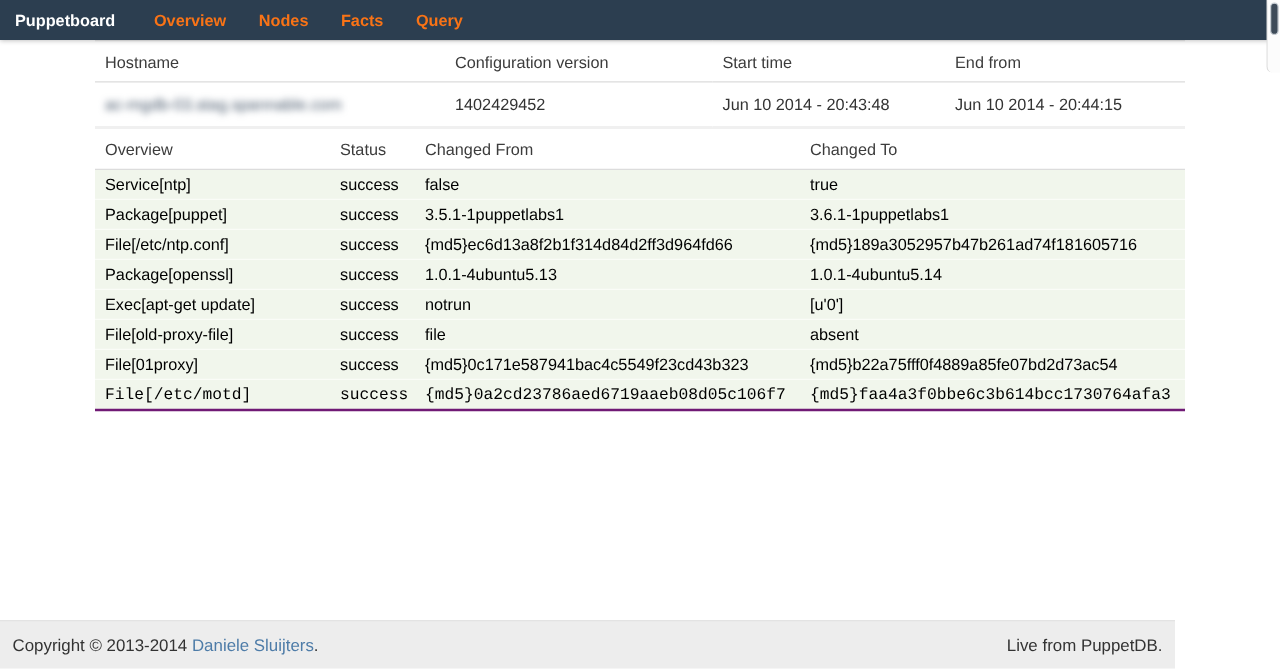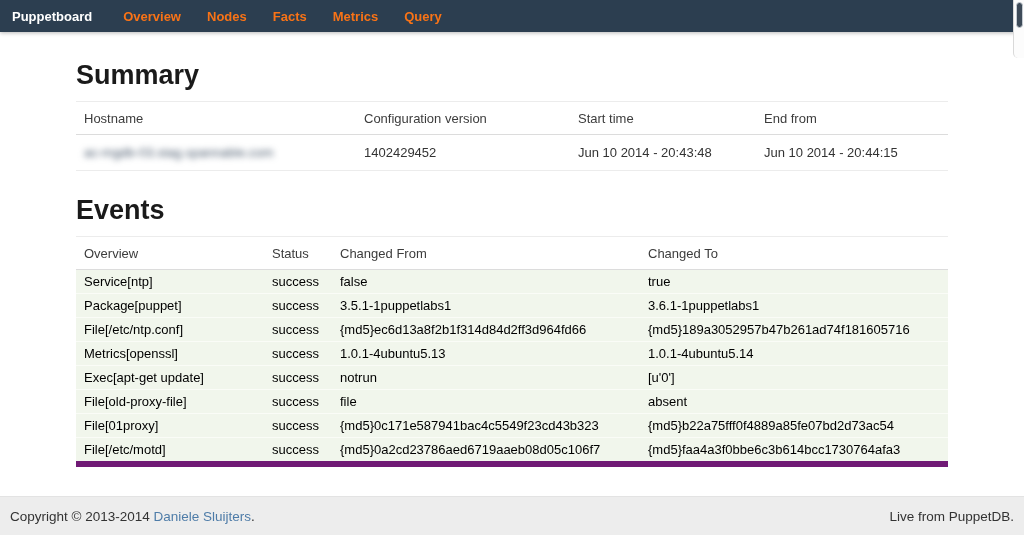--- a/index.html
+++ b/index.html
@@ -71,51 +71,49 @@
   }
 
   
   .events-table td {
     padding: 4px 8px;
     background: #f1f6ec;
     color: #000000;
     border-bottom: 1px solid #fafcf7;
     white-space: nowrap; overflow: hidden;
   }
-  .events-table tr:last-child td { border-bottom: 6px solid #701a75; }
+  .events-table tr:last-child td { border-bottom: 2px solid #701a75; font-family: Liberation Mono, monospace; }
 
   
   .footer {
     position: absolute; left: 0; bottom: 0;
-    width: 1024px; height: 39px;
+    width: 940px; height: 39px;
     background: #ededed; border-top: 1px solid #e3e3e3;
     display: flex; align-items: center; justify-content: space-between;
     padding: 0 10px; font-size: 13.5px; color: #333;
   }
   .footer a { color: #4e7ca8; text-decoration: none; cursor: pointer; }
 </style>
 </head>
 <body>
 
 <nav class="navbar">
   <a class="nav-item brand">Puppetboard</a>
   <a class="nav-item">Overview</a>
   <a class="nav-item">Nodes</a>
   <a class="nav-item">Facts</a>
-  <a class="nav-item">Metrics</a>
   <a class="nav-item">Query</a>
 </nav>
 
 <div class="scroll-track">
   <div class="scroll-thumb"></div>
 </div>
 
 <div class="container">
 
-  <h1 class="section-heading">Summary</h1>
 
   <table class="summary-table">
     <colgroup>
         <col style="width:280px">
         <col style="width:214px">
         <col style="width:186px">
         <col>
       </colgroup>
     <thead>
       <tr>
@@ -130,21 +128,20 @@
         <td>
           <span class="blurred">ac-mgdb-03.stag.spannable.com</span>
         </td>
         <td>1402429452</td>
         <td>Jun 10 2014 - 20:43:48</td>
         <td>Jun 10 2014 - 20:44:15</td>
       </tr>
     </tbody>
   </table>
 
-  <h1 class="section-heading events">Events</h1>
 
   <table class="events-table">
     <colgroup>
         <col style="width:188px">
         <col style="width:68px">
         <col style="width:308px">
         <col>
       </colgroup>
     <thead>
       <tr>
@@ -167,21 +164,21 @@
         <td>3.5.1-1puppetlabs1</td>
         <td>3.6.1-1puppetlabs1</td>
       </tr>
       <tr>
         <td>File[/etc/ntp.conf]</td>
         <td>success</td>
         <td>{md5}ec6d13a8f2b1f314d84d2ff3d964fd66</td>
         <td>{md5}189a3052957b47b261ad74f181605716</td>
       </tr>
       <tr>
-        <td>Metrics[openssl]</td>
+        <td>Package[openssl]</td>
         <td>success</td>
         <td>1.0.1-4ubuntu5.13</td>
         <td>1.0.1-4ubuntu5.14</td>
       </tr>
       <tr>
         <td>Exec[apt-get update]</td>
         <td>success</td>
         <td>notrun</td>
         <td>[u'0']</td>
       </tr>

